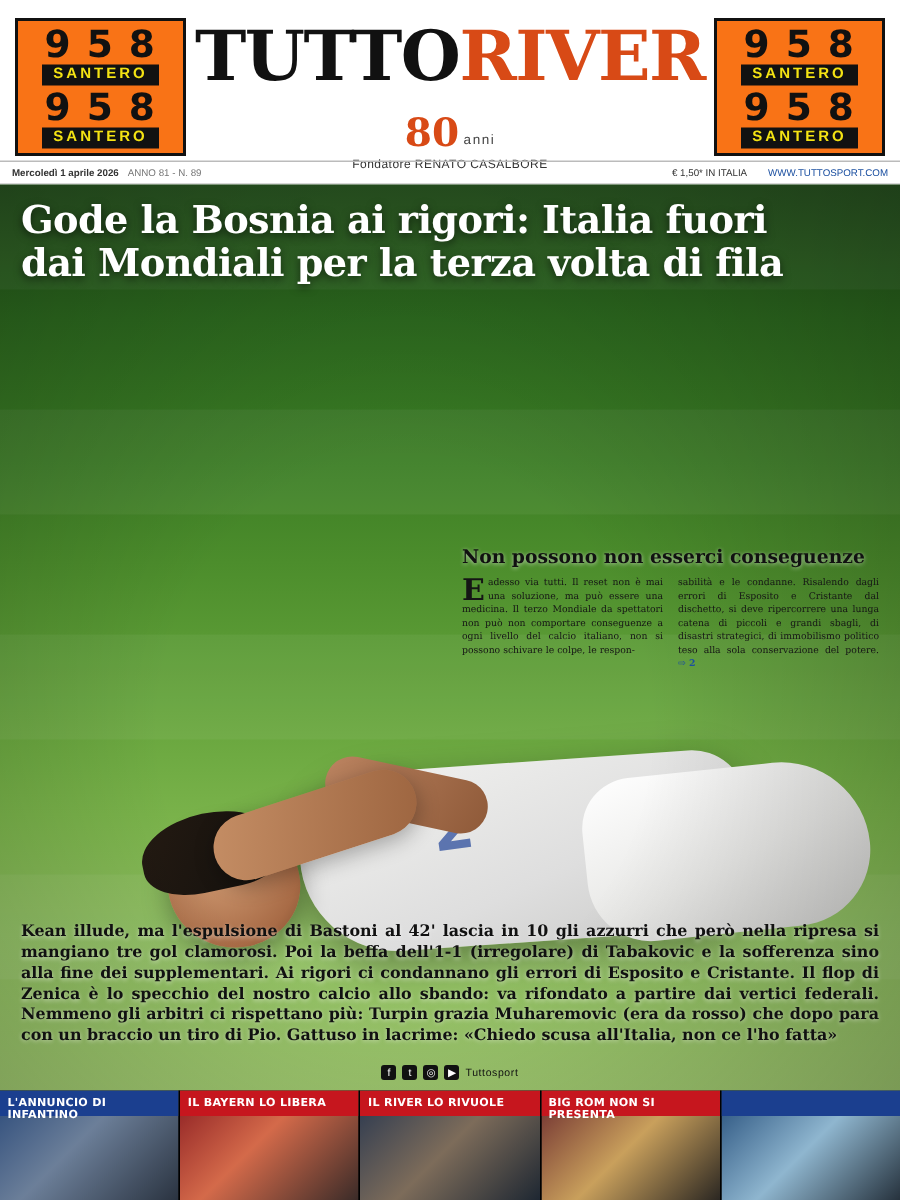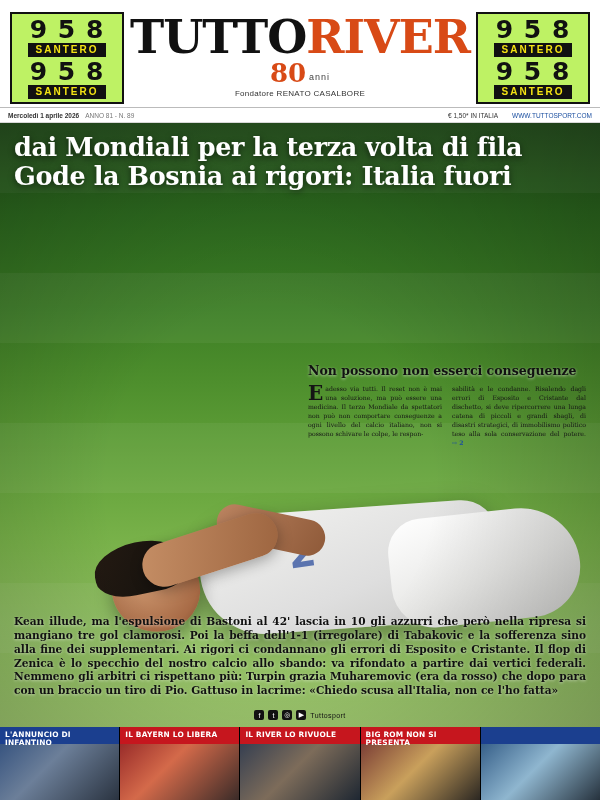--- a/index.html
+++ b/index.html
@@ -26,21 +26,21 @@
   .masthead {
     position: relative;
     height: 122px;
     background: #ffffff;
     border-bottom: 1px solid #d8d8d8;
   }
   .ad-box {
     position: absolute;
     width: 110px;
     height: 88px;
-    background: #bef264;
+    background: #f97316;
     border: 2px solid #111;
     top: 12px;
     display: flex;
     flex-direction: column;
     justify-content: center;
     align-items: center;
     gap: 2px;
   }
   .ad-box.left { left: 10px; }
   .ad-box.right { right: 10px; }
@@ -78,21 +78,21 @@
     font-family: "DejaVu Serif", serif;
     font-weight: bold;
     font-size: 46px;
     letter-spacing: -1px;
     color: #111;
     line-height: 1;
     white-space: nowrap;
   }
   .logo .accent { color: #d84a16; }
   .anniv {
-    margin-top: 2px;
+    margin-top: 18px;
     display: flex;
     justify-content: center;
     align-items: flex-end;
     gap: 3px;
   }
   .anniv-num {
     font-family: "DejaVu Serif", serif;
     font-size: 26px;
     font-weight: bold;
     color: #d84a16;
@@ -487,22 +487,22 @@
       <div class="arm2"></div>
       <div class="head"></div>
       <div class="hair"></div>
       <div class="arm"></div>
     </div>
 
     <div class="hero-vignette"></div>
 
     <div class="headline-wrap">
       <div class="kicker">
+        <div>Gode la Bosnia ai rigori: Italia fuori</div>
         <div>dai Mondiali per la terza volta di fila</div>
-        <div>Gode la Bosnia ai rigori: Italia fuori</div>
       </div>
     </div>
 
     <div class="comment">
       <div class="comment-title">Non possono non esserci conseguenze</div>
       <div class="comment-cols">
         <div class="col dropcap">E adesso via tutti. Il reset non è mai una soluzione, ma può essere una medicina. Il terzo Mondiale da spettatori non può non comportare conseguenze a ogni livello del calcio italiano, non si possono schivare le colpe, le respon-</div>
         <div class="col">
           <span>sabilità e le condanne. Risalendo dagli errori di Esposito e Cristante dal dischetto, si deve ripercorrere una lunga catena di piccoli e grandi sbagli, di disastri strategici, di immobilismo politico teso alla sola conservazione del potere.</span>
           <span class="jump">⇨ 2</span>

